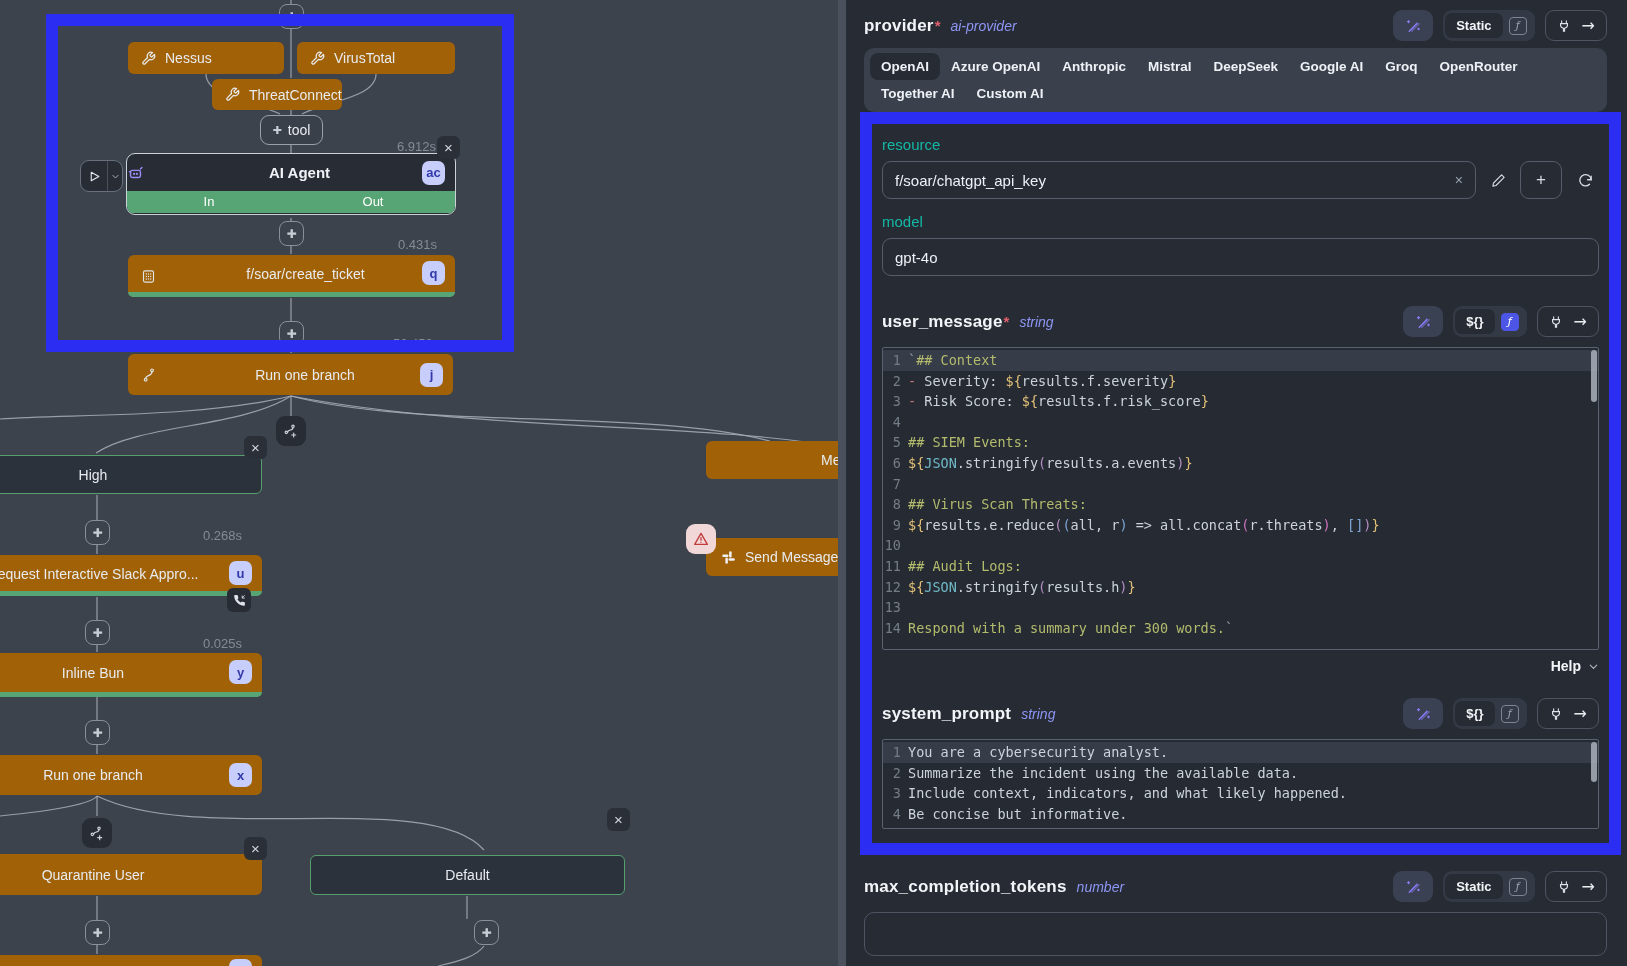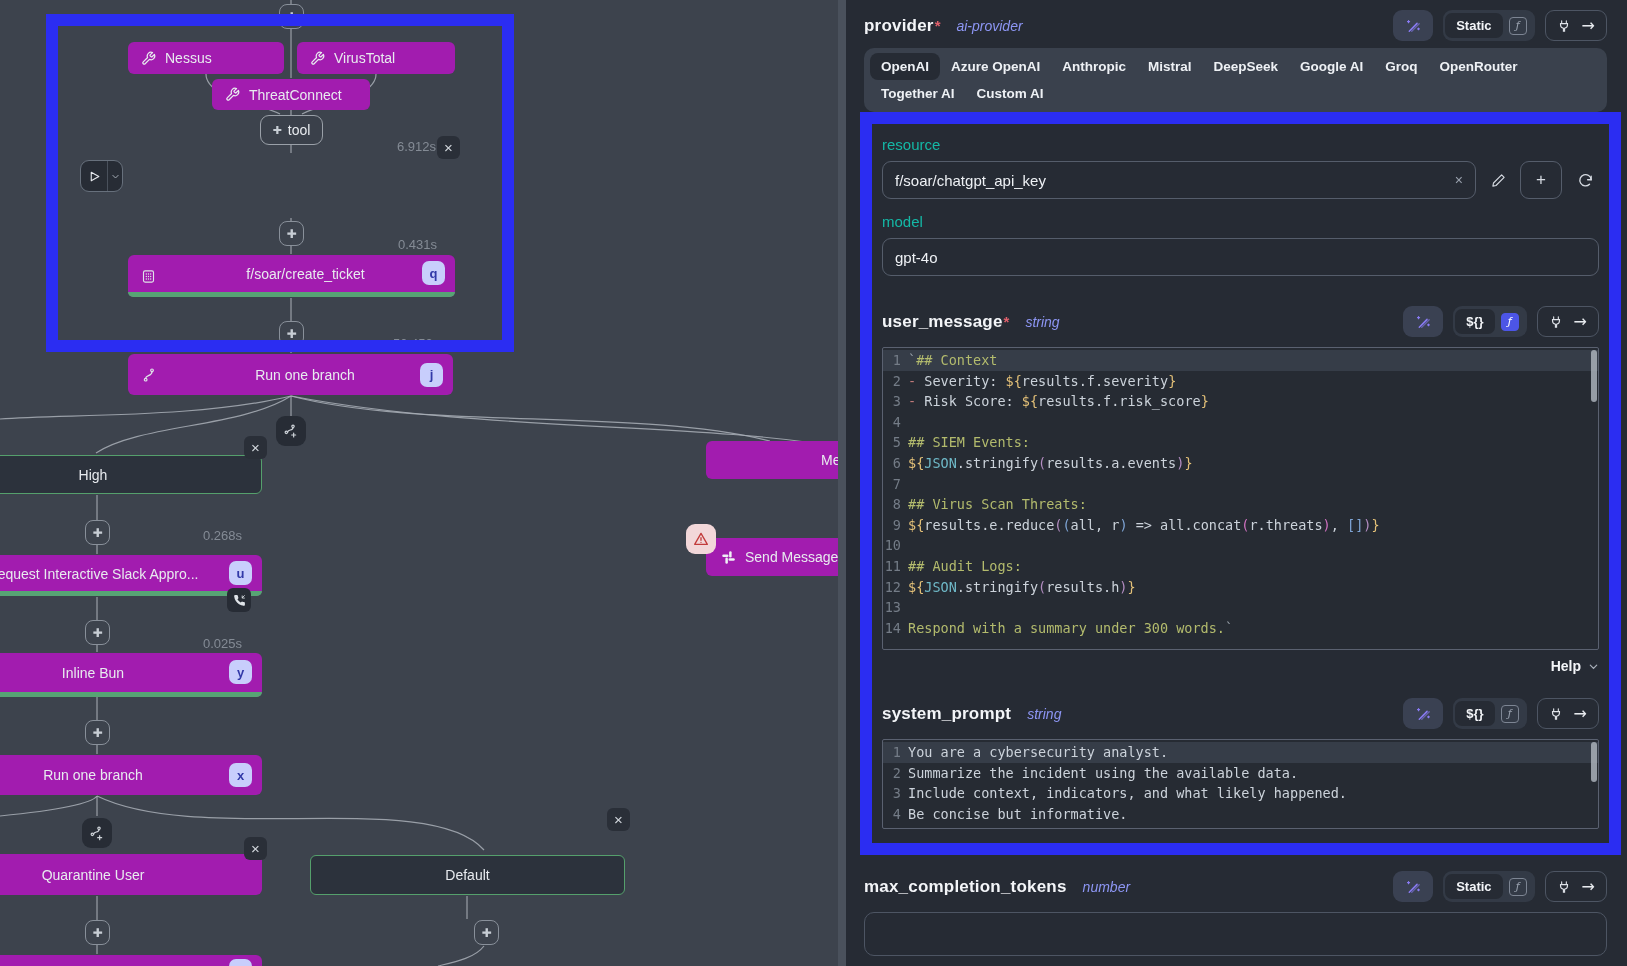--- a/index.html
+++ b/index.html
@@ -10,21 +10,21 @@
     -webkit-font-smoothing:antialiased;
   }
   .app { position:relative; width:1627px; height:966px; }
 
   
   .canvas { position:absolute; left:0; top:0; width:838px; height:966px; background:#3d434d; overflow:hidden; }
   .canvas-scroll { position:absolute; left:838px; top:0; width:8px; height:966px; background:#4a515c; }
   .edges { position:absolute; left:0; top:0; z-index:1; }
   .edges path { fill:none; stroke:#a9afb7; stroke-width:1.2; opacity:.85; }
 
-  .node { position:absolute; background:#a21caf; border-radius:6px; color:#e8ebef;
+  .node { position:absolute; background:#a16207; border-radius:6px; color:#e8ebef;
           font-size:14px; display:flex; align-items:center; z-index:5; }
   .node .nlbl { flex:1; text-align:center; font-weight:500; white-space:nowrap; }
   .node .nlbl.left { flex:none; margin-left:9px; }
   .node .nicon { margin-left:13px; display:flex; flex:none; }
   .badge { position:absolute; right:10px; top:50%; transform:translateY(-50%);
            background:#c8cefc; color:#3239a8; font-weight:700; font-size:13px;
            border-radius:7px; width:23px; height:24px; display:flex; align-items:center; justify-content:center; }
   .greenline { position:absolute; left:0; right:0; bottom:0; height:5px; background:#57a474; border-radius:0 0 6px 6px; }
   .gborder { background:#2c323c; border:1px solid #55a06c; }
 
@@ -55,21 +55,21 @@
 
   .bluebox { position:absolute; border:12px solid #2b2df2; z-index:50; pointer-events:none; }
   .bluebox1 { left:46px; top:14px; width:468px; height:338px; }
 
   
   .panel { position:absolute; left:846px; top:0; width:781px; height:966px; background:#262b34;
            padding:10px 20px 0 18px; }
   .prow { display:flex; align-items:center; }
   .ptitle { font-size:17px; font-weight:700; color:#f3f5f8; letter-spacing:.2px; }
   .req { color:#e0606c; font-weight:700; font-size:15px; margin-left:1px; }
-  .ptype { font-style:italic; color:#8d96f4; font-size:14px; margin-left:16px; }
+  .ptype { font-style:italic; color:#8d96f4; font-size:14px; margin-left:10px; }
   .spacer { flex:1; }
   .wandchip { width:40px; height:31px; background:#3a4152; border-radius:9px; display:flex;
               align-items:center; justify-content:center; margin-right:10px; }
   .modegroup { background:#333a46; border-radius:9px; display:flex; align-items:center; padding:3px 2px; margin-right:10px; }
   .modechip { background:#262b34; border-radius:7px; padding:5px 11px; color:#f3f5f8; font-weight:700; font-size:13px; }
   .ficon { width:18px; height:18px; margin:0 6px; border:1px solid #7d8593; border-radius:4px; color:#98a0ad;
            font-size:11px; display:flex; align-items:center; justify-content:center; font-style:italic;
            font-family:"DejaVu Sans",sans-serif; }
   .ficon.active { background:#4c55e6; border-color:#4c55e6; color:#fff; }
   .iogroup { border:1px solid #4d5563; border-radius:9px; height:31px; display:flex; align-items:center;
@@ -151,21 +151,21 @@
       <span class="nlbl left">Nessus</span>
     </div>
     <div class="node" style="left:297px; top:42px; width:158px; height:32px;">
       <span class="nicon">
           <svg width="15" height="15" viewBox="0 0 24 24" stroke="#e8ebef" stroke-width="2" fill="none" stroke-linecap="round" stroke-linejoin="round">
             <path d="M14.7 6.3a1 1 0 0 0 0 1.4l1.6 1.6a1 1 0 0 0 1.4 0l3.77-3.77a6 6 0 0 1-7.94 7.94l-6.91 6.91a2.12 2.12 0 0 1-3-3l6.91-6.91a6 6 0 0 1 7.94-7.94l-3.76 3.76z"></path>
           </svg>
         </span>
       <span class="nlbl left">VirusTotal</span>
     </div>
-    <div class="node" style="left:212px; top:79px; width:158px; height:31px; z-index:6;">
+    <div class="node" style="left:212px; top:79px; width:130px; height:31px; z-index:6;">
       <span class="nicon">
           <svg width="15" height="15" viewBox="0 0 24 24" stroke="#e8ebef" stroke-width="2" fill="none" stroke-linecap="round" stroke-linejoin="round">
             <path d="M14.7 6.3a1 1 0 0 0 0 1.4l1.6 1.6a1 1 0 0 0 1.4 0l3.77-3.77a6 6 0 0 1-7.94 7.94l-6.91 6.91a2.12 2.12 0 0 1-3-3l6.91-6.91a6 6 0 0 1 7.94-7.94l-3.76 3.76z"></path>
           </svg>
         </span>
       <span class="nlbl left">ThreatConnect</span>
     </div>
     <div class="pill" style="left:260px; top:115px; width:63px; height:30px;">
       <span style="font-family:'DejaVu Sans',sans-serif; font-size:11px; color:#c7cdd4;">✚</span>
       <span>tool</span>
@@ -178,20 +178,38 @@
       <span class="seg1">
           <svg width="13" height="13" viewBox="0 0 24 24" fill="none" stroke="#e8ebef" stroke-width="2" stroke-linejoin="round">
             <path d="M6 4l14 8-14 8z"></path>
           </svg>
         </span>
       <span class="seg2">
           <svg width="9" height="9" viewBox="0 0 24 24" fill="none" stroke="#aab1bb" stroke-width="2.5" stroke-linecap="round">
             <path d="M5 9l7 7 7-7"></path>
           </svg>
         </span>
+    </div>
+    <div class="ai-agent">
+      <div class="ai-head">
+        <span class="nicon">
+            <svg width="17" height="17" viewBox="0 0 24 24" fill="none" stroke="#9b8cf8" stroke-width="2" stroke-linecap="round" stroke-linejoin="round">
+              <rect x="5" y="9" width="14" height="10" rx="2.5"></rect>
+              <path d="M5 11h-1.5M19 7l2-2"></path>
+              <circle cx="10" cy="14" r=".6"></circle>
+              <circle cx="14" cy="14" r=".6"></circle>
+            </svg>
+          </span>
+        <span class="nlbl">AI Agent</span>
+        <span class="badge">ac</span>
+      </div>
+      <div class="ai-ports">
+        <span>In</span>
+        <span>Out</span>
+      </div>
     </div>
 
     <div class="plus" style="left:279px; top:221px;">✚</div>
     <div class="timing" style="left:398px; top:237px;">0.431s</div>
 
     <div class="node" style="left:128px; top:255px; width:327px; height:42px;">
       <span class="nicon">
           <svg width="15" height="15" viewBox="0 0 24 24" fill="none" stroke="#dfe3e8" stroke-width="1.8">
             <rect x="4" y="3" width="16" height="18" rx="2.5"></rect>
             <path d="M8.5 8h.01M12 8h.01M15.5 8h.01M8.5 12h.01M12 12h.01M15.5 12h.01M8.5 16h.01M12 16h.01M15.5 16h.01" stroke-linecap="round" stroke-width="2.2"></path>

